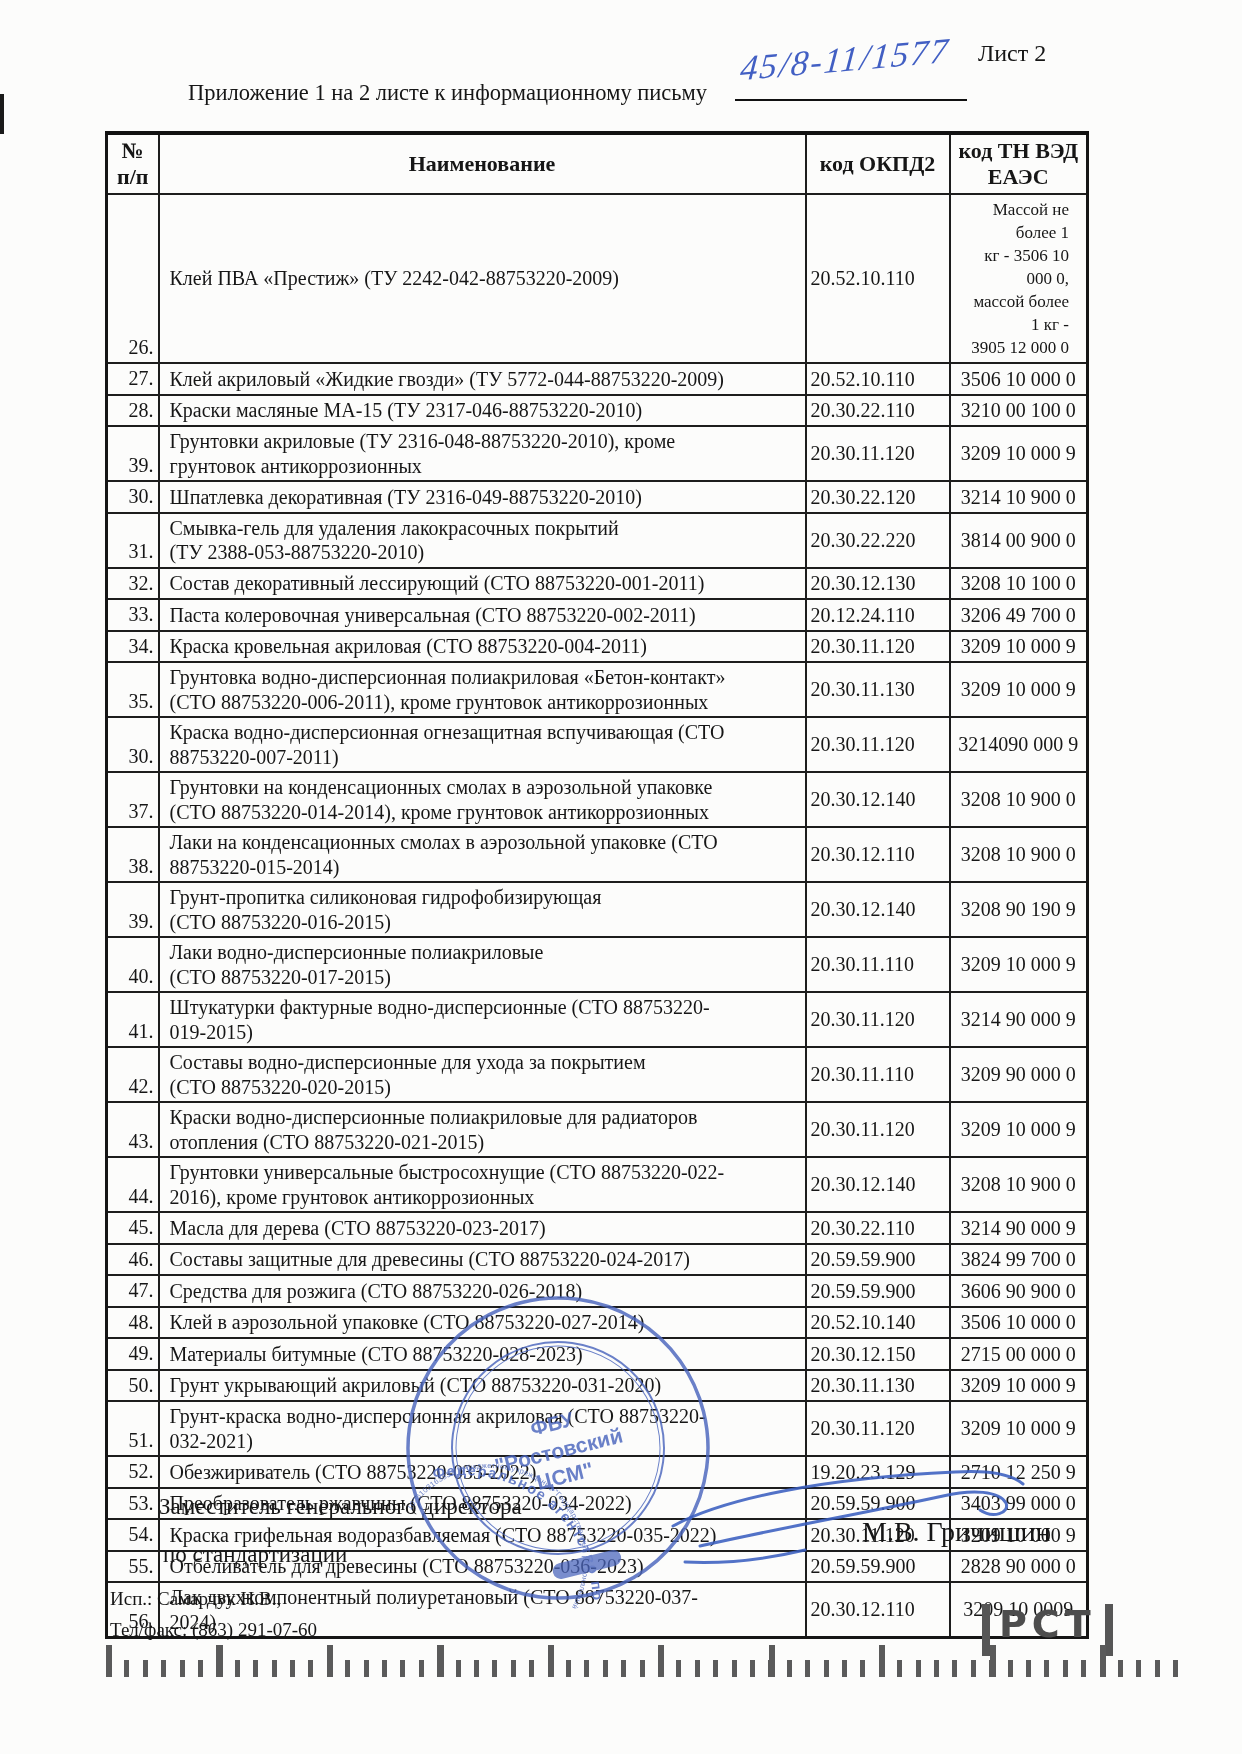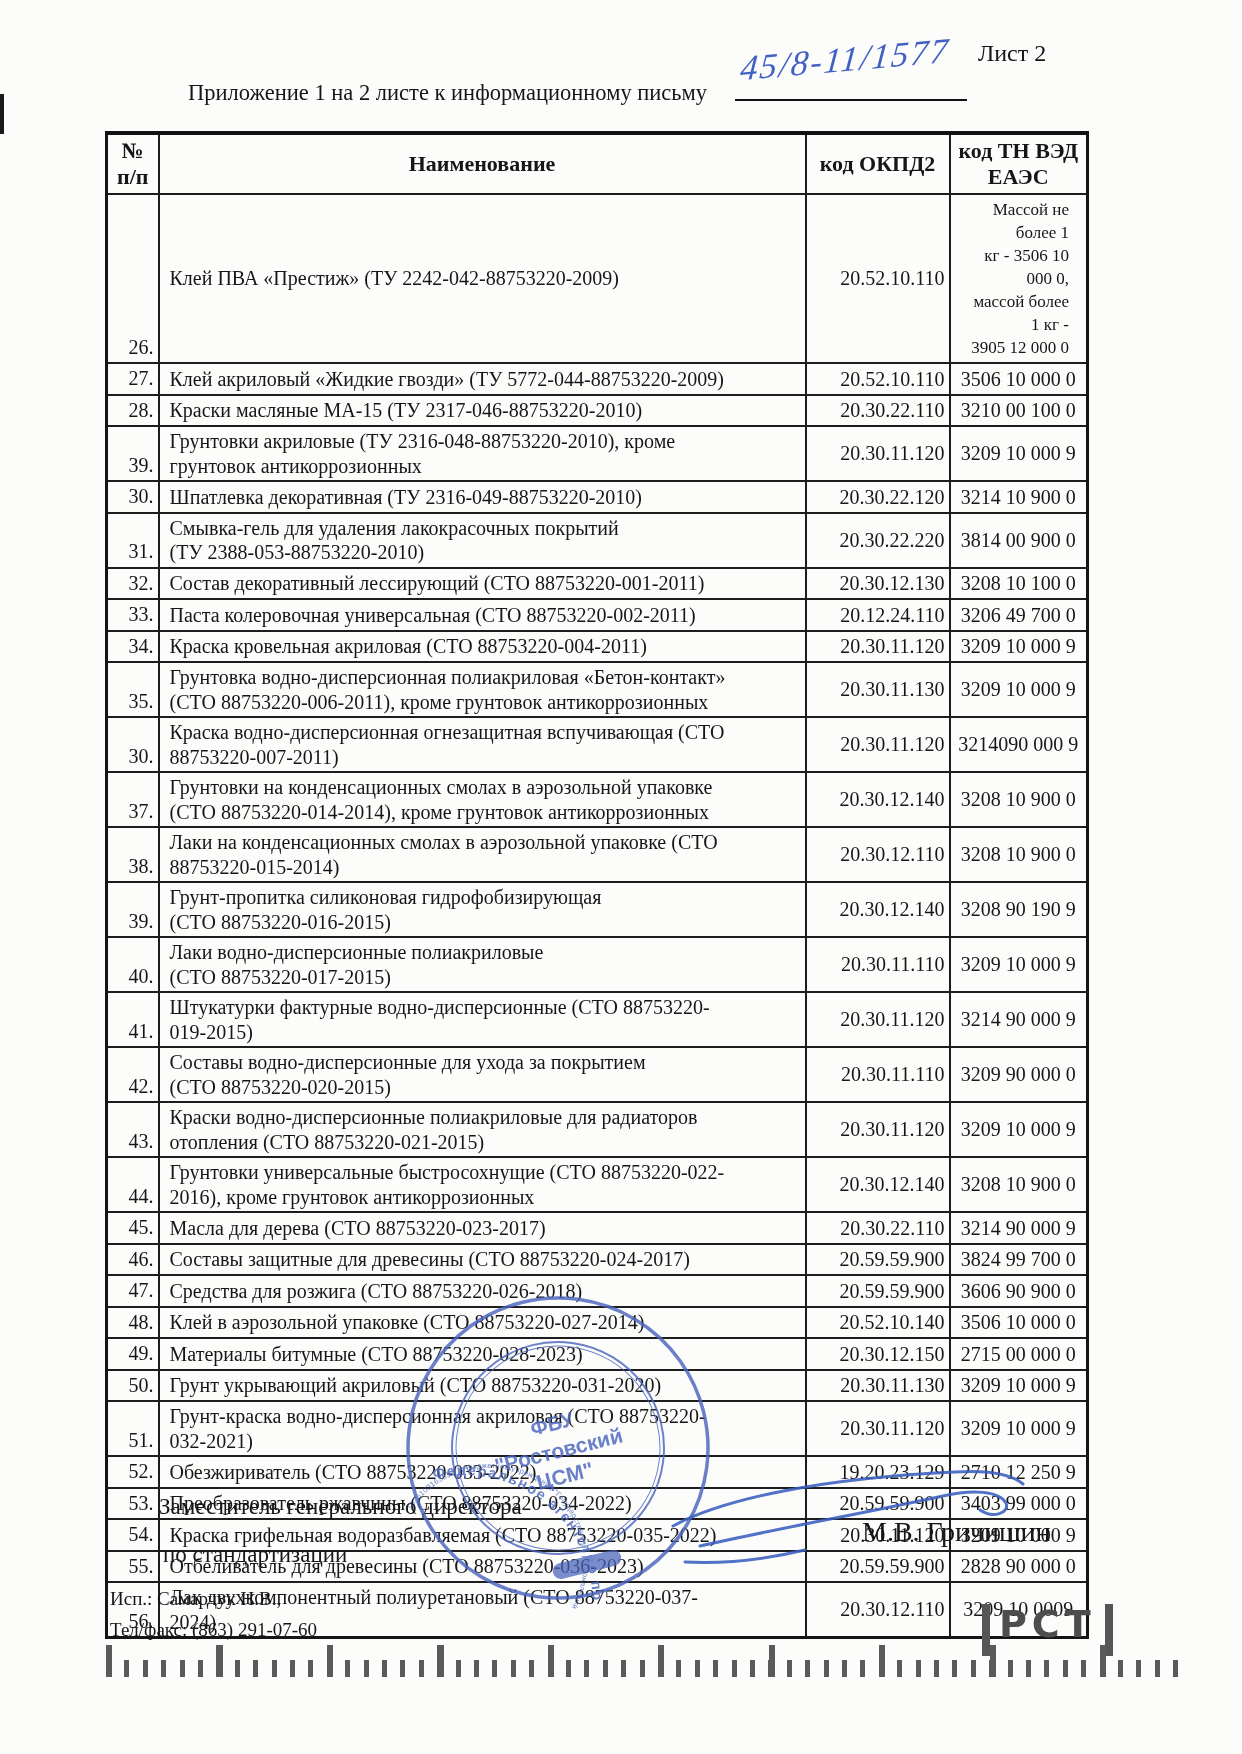--- a/index.html
+++ b/index.html
@@ -27,21 +27,21 @@
   .doc-table col.c-tnved{width:138px;}
   .doc-table th,.doc-table td{border:2px solid #1d1d1d;}
   .doc-table{border:3px solid #151515;}
   .doc-table thead th{
     font-size:22px;font-weight:bold;text-align:center;vertical-align:middle;
     padding:3px 2px;line-height:26px;white-space:pre-line;border-top:4px solid #111;
   }
   .doc-table td{line-height:24.5px;padding:2px 4px;}
   .doc-table td.num{vertical-align:bottom;text-align:right;padding-left:1px;padding-bottom:3px;}
   .doc-table td.name{text-align:left;padding-left:10px;padding-right:12px;vertical-align:middle;white-space:pre-line;}
-  .doc-table td.code{text-align:right;vertical-align:middle;}
+  .doc-table td.code{text-align:left;vertical-align:middle;}
   .doc-table td.tnved{text-align:center;vertical-align:middle;}
   .doc-table td.tnved.small{font-size:17px;line-height:23px;text-align:right;padding:3px 17px;white-space:pre-line;}
 
   .sig-line1{position:absolute;left:159px;top:1494px;font-size:23px;font-family:Liberation Serif, serif;}
   .sig-line2{position:absolute;left:163px;top:1542px;font-size:23px;text-align:center;}
   .signer-name{position:absolute;left:862px;top:1516px;font-size:28px;}
   .executor{position:absolute;left:110px;top:1583px;font-size:19px;line-height:31px;}
 
   .stamp-wrap{position:absolute;left:398px;top:1288px;width:320px;height:320px;transform:rotate(-14deg);opacity:.82;}
   .signature-svg{position:absolute;left:655px;top:1460px;width:380px;height:110px;opacity:.88;}

